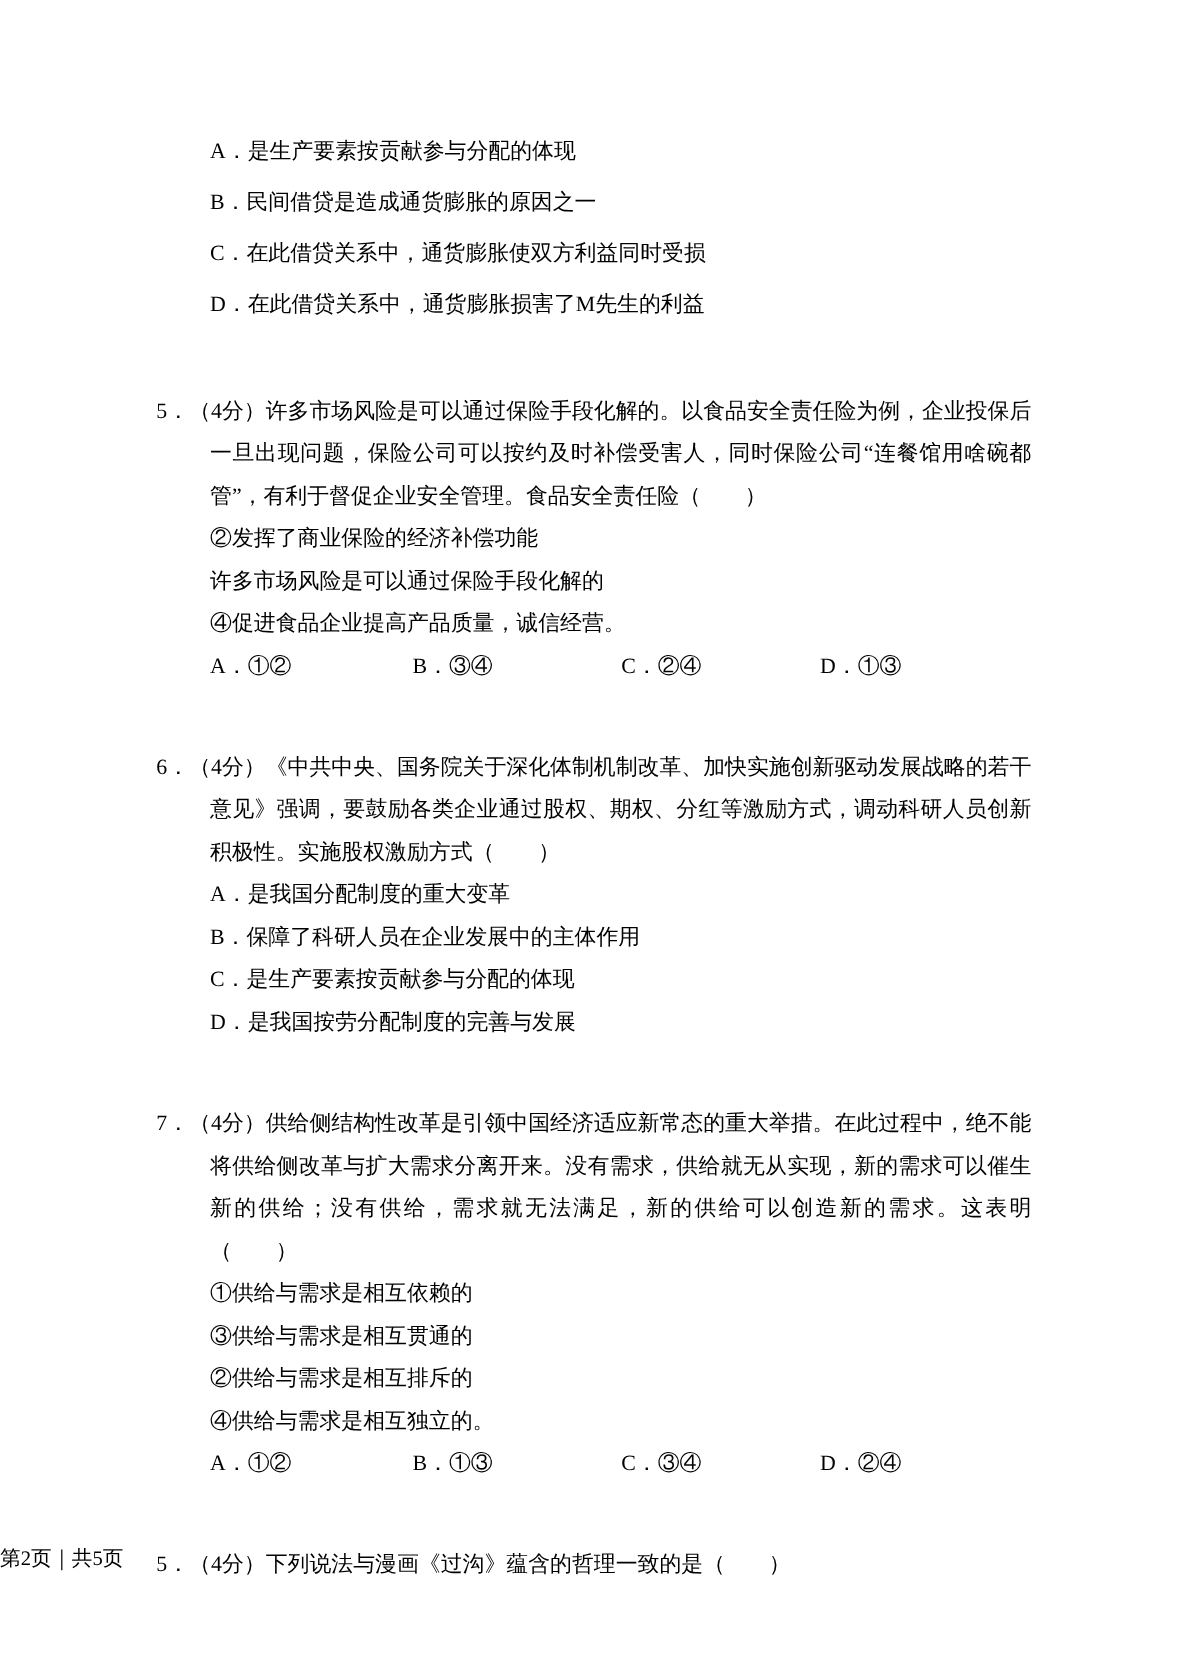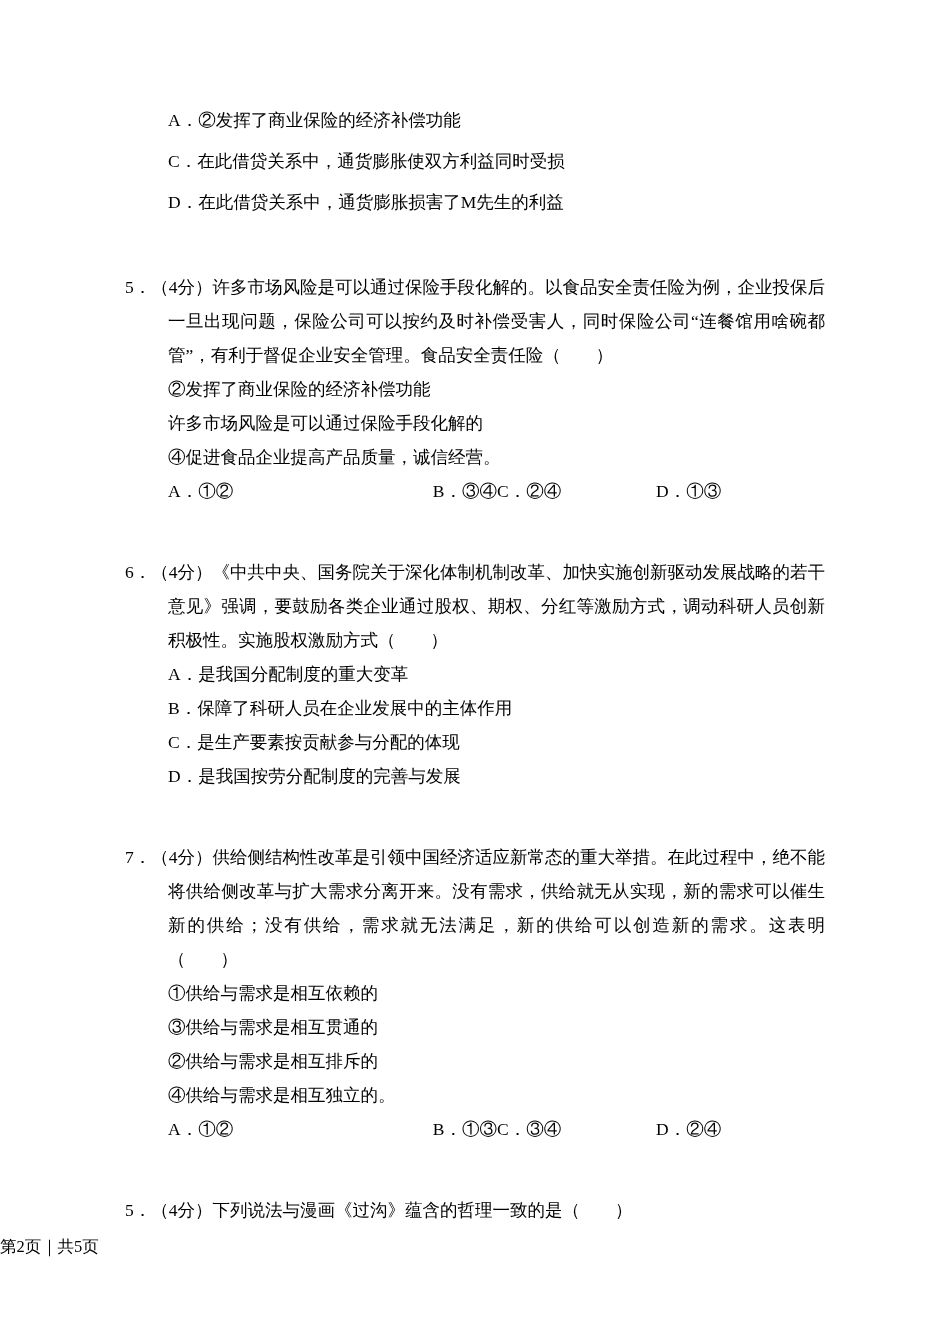--- a/index.html
+++ b/index.html
@@ -34,39 +34,40 @@
     line-height: 34px;
     text-align: justify;
     margin-top: 47px;
   }
   
   .sub-line { padding-left: 43px; line-height: 34px; }
   
   .answer-row { padding-left: 43px; line-height: 34px; display: flex; }
   .answer-row .ans { display: inline-block; white-space: nowrap; }
   .answer-row .ans:nth-child(1) { width: 162px; }
-  .answer-row .ans:nth-child(2) { width: 167px; text-align: right; }
+  .answer-row .ans:nth-child(2) { width: 167px; }
   .answer-row .ans:nth-child(3) { width: 159px; }
   .footer {
     position: absolute;
     left: 0;
     right: 0;
     bottom: 86px;
     font-size: 16.5px;
     color: #000000;
   }
 </style>
 </head>
 <body>
 
 <div class="page">
   <main class="content">
 
     <section class="question">
-      <p class="opt-line-wide">A．②发挥了商业保险的经济补偿功能</p>
+      <p class="opt-line-wide">A．是生产要素按贡献参与分配的体现</p>
+      <p class="opt-line-wide">B．民间借贷是造成通货膨胀的原因之一</p>
       <p class="opt-line-wide">C．在此借贷关系中，通货膨胀使双方利益同时受损</p>
       <p class="opt-line-wide">D．在此借贷关系中，通货膨胀损害了M先生的利益</p>
     </section>
 
     <section class="question">
       <p class="stem">5．（4分）许多市场风险是可以通过保险手段化解的。以食品安全责任险为例，企业投保后一旦出现问题，保险公司可以按约及时补偿受害人，同时保险公司“连餐馆用啥碗都管”，有利于督促企业安全管理。食品安全责任险（　　）</p>
       <p class="sub-line">②发挥了商业保险的经济补偿功能</p>
       <p class="sub-line">许多市场风险是可以通过保险手段化解的</p>
       <p class="sub-line">④促进食品企业提高产品质量，诚信经营。</p>
       <p class="answer-row">

